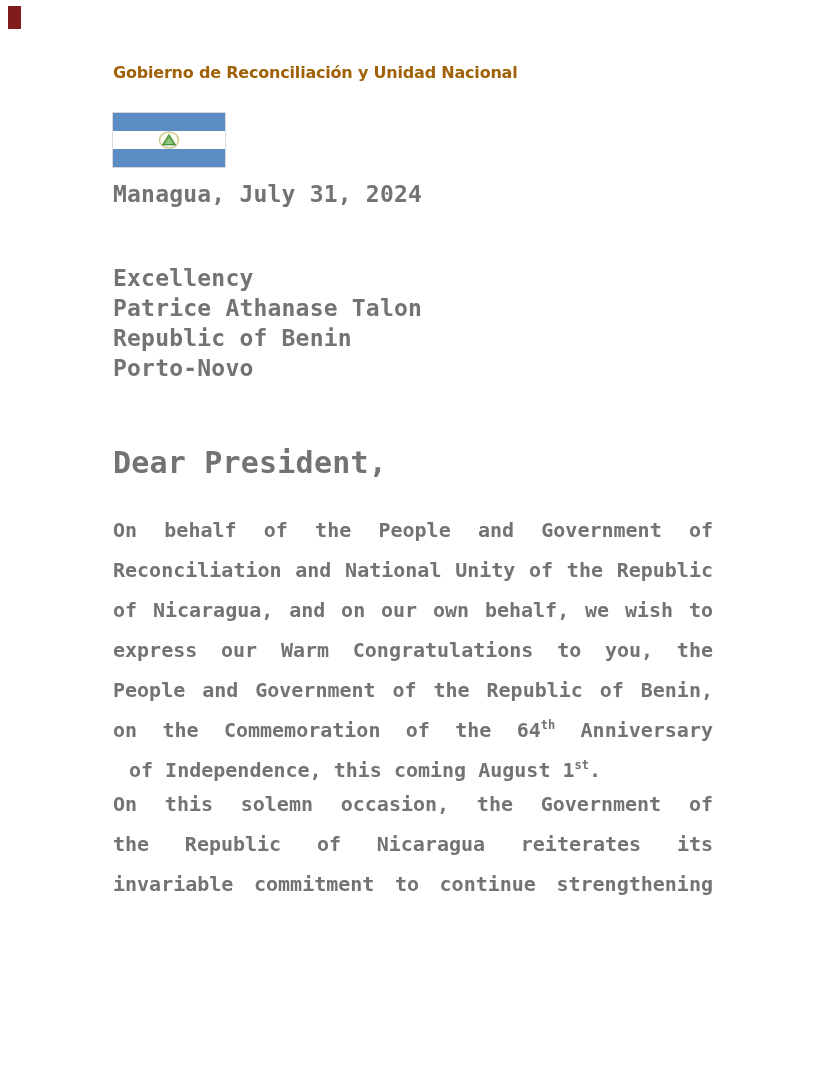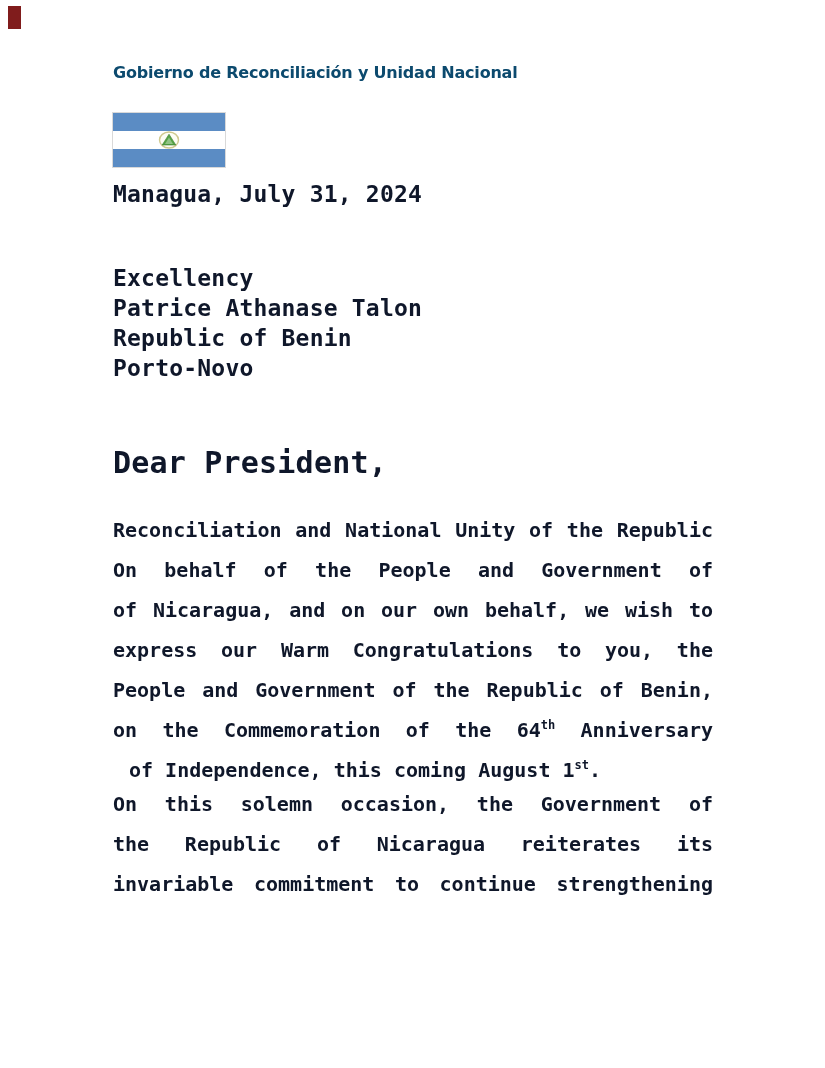--- a/index.html
+++ b/index.html
@@ -12,21 +12,21 @@
     font-family: "Liberation Sans", sans-serif;
   }
   .corner-mark {
     position: absolute;
     left: 8px; top: 6px;
     width: 13px; height: 23px;
   }
   .letterhead-text {
     position: absolute;
     left: 113px; top: 62px;
-    color: #0c4a6e;
+    color: #a16207;
     font-family: "DejaVu Sans", "Liberation Sans", sans-serif;
     font-weight: 700;
     font-size: 16px;
     line-height: 21px;
     letter-spacing: -0.2px;
     white-space: nowrap;
   }
   .flag {
     position: absolute;
     left: 113px; top: 113px;
@@ -36,21 +36,21 @@
     outline: 1px solid #d9d9d9;
   }
   .flag .stripe { flex: 1; position: relative; }
   .flag .emblem {
     position: absolute;
     left: 50%; top: 50%;
     transform: translate(-50%, -50%);
   }
   .mono {
     position: absolute;
-    color: #0f172a;
+    color: #737373;
     font-family: "DejaVu Sans Mono", "Liberation Mono", monospace;
     font-weight: 700;
   }
   .dateline   { left: 113px; top: 180px; font-size: 23px; line-height: 28px; letter-spacing: 0.2px; white-space: nowrap; }
   .recipient  { left: 113px; top: 263px; font-size: 23px; line-height: 30px; letter-spacing: 0.2px; white-space: nowrap; }
   .salutation { left: 113px; top: 448px; font-size: 30px; line-height: 30px; letter-spacing: 0.2px; white-space: nowrap; text-align: center; }
   .para { left: 113px; width: 600px; font-size: 20px; line-height: 40px; }
   .para-1 { top: 510px; }
   .para-2 { top: 784px; }
   .jline    { text-align: justify; text-align-last: justify; }
@@ -85,22 +85,22 @@
   <div class="mono recipient">
       <div class="line">Excellency</div>
       <div class="line">Patrice Athanase Talon</div>
       <div class="line">Republic of Benin</div>
       <div class="line">Porto-Novo</div>
     </div>
 
   <div class="mono salutation">Dear President,</div>
 
   <div class="mono para para-1">
+      <div class="line jline">On behalf of the People and Government of</div>
       <div class="line jline">Reconciliation and National Unity of the Republic</div>
-      <div class="line jline">On behalf of the People and Government of</div>
       <div class="line jline">of Nicaragua, and on our own behalf, we wish to</div>
       <div class="line jline">express our Warm Congratulations to you, the</div>
       <div class="line jline">People and Government of the Republic of Benin,</div>
       <div class="line jline">on the Commemoration of the 64<sup>th</sup> Anniversary</div>
       <div class="line leftline">of Independence, this coming August 1<sup>st</sup>.</div>
     </div>
 
   <div class="mono para para-2">
       <div class="line jline">On this solemn occasion, the Government of</div>
       <div class="line jline">the Republic of Nicaragua reiterates its</div>

